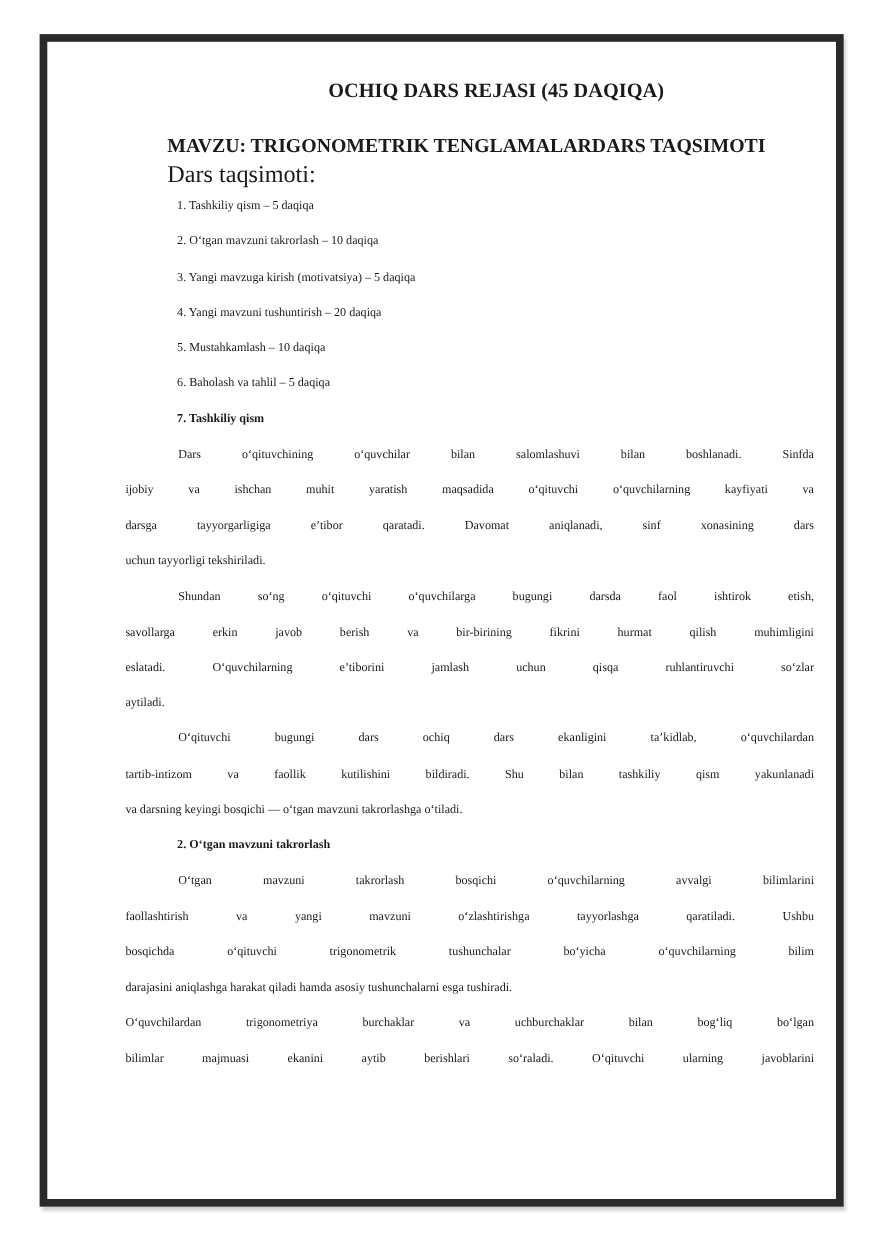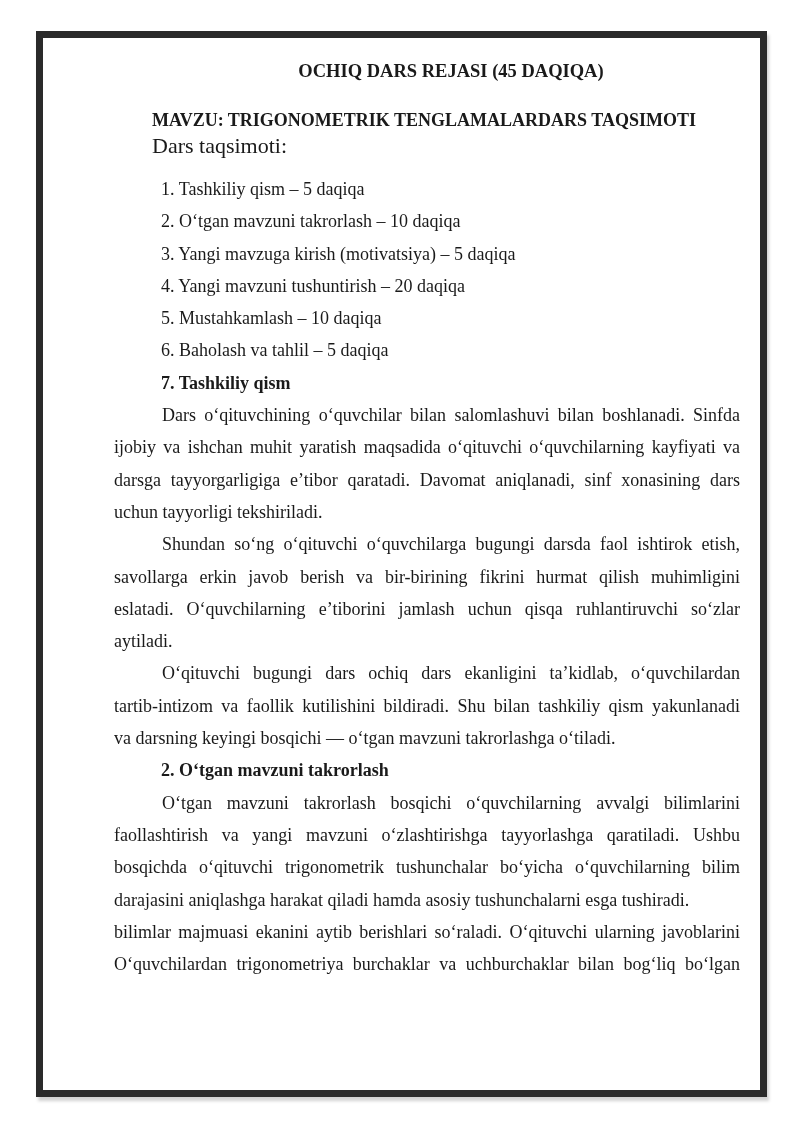--- a/index.html
+++ b/index.html
@@ -26,21 +26,21 @@
     background: #ffffff;
     box-shadow: 2px 4px 3px rgba(0,0,0,0.18);
   }
   .content {
     position: absolute;
     left: 71px;            
     top: 0;
     width: 626px;
   }
   .title {
-    margin-top: 20px;
+    margin-top: 32px;
     margin-left: 48px;
     font-size: 18.5px;
     font-weight: bold;
     line-height: 26px;
     text-align: center;
     white-space: nowrap;
   }
   .topic {
     margin-top: 23px;
     font-size: 18px;
@@ -49,22 +49,21 @@
     text-indent: 38px;
     white-space: nowrap;
   }
   .schedule-heading {
     font-size: 22px;
     font-weight: normal;
     line-height: 26px;
     text-indent: 38px;
   }
   .body-lines {
-    font-size: 18px;
-    margin-top: 14px;
+    font-size: 11px;
   }
   .line {
     line-height: 32.3px;
   }
   .sched {
     text-indent: 47px;
   }
   .heading {
     font-weight: bold;
     text-indent: 47px;
@@ -114,19 +113,19 @@
             <div class="line">va darsning keyingi bosqichi — o‘tgan mavzuni takrorlashga o‘tiladi.</div>
           </div>
           <div class="line heading">2. O‘tgan mavzuni takrorlash</div>
           <div class="para">
             <div class="line first j">O‘tgan mavzuni takrorlash bosqichi o‘quvchilarning avvalgi bilimlarini</div>
             <div class="line j">faollashtirish va yangi mavzuni o‘zlashtirishga tayyorlashga qaratiladi. Ushbu</div>
             <div class="line j">bosqichda o‘qituvchi trigonometrik tushunchalar bo‘yicha o‘quvchilarning bilim</div>
             <div class="line">darajasini aniqlashga harakat qiladi hamda asosiy tushunchalarni esga tushiradi.</div>
           </div>
           <div class="para">
+            <div class="line j">O‘quvchilardan trigonometriya burchaklar va uchburchaklar bilan bog‘liq bo‘lgan</div>
             <div class="line j">bilimlar majmuasi ekanini aytib berishlari so‘raladi. O‘qituvchi ularning javoblarini</div>
-            <div class="line j">O‘quvchilardan trigonometriya burchaklar va uchburchaklar bilan bog‘liq bo‘lgan</div>
           </div>
         </div>
     </div>
   </div>
 </div>
 
 </body></html>

